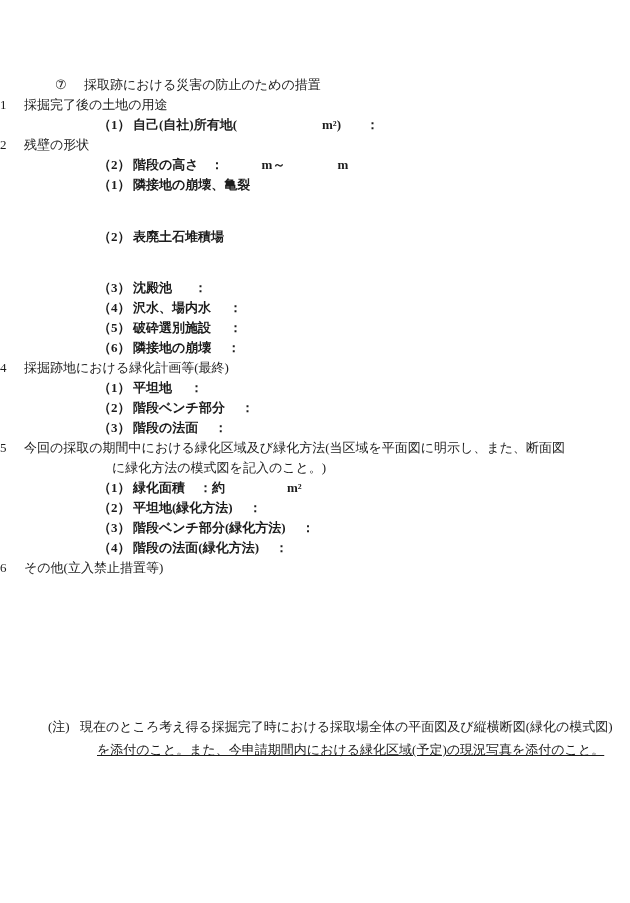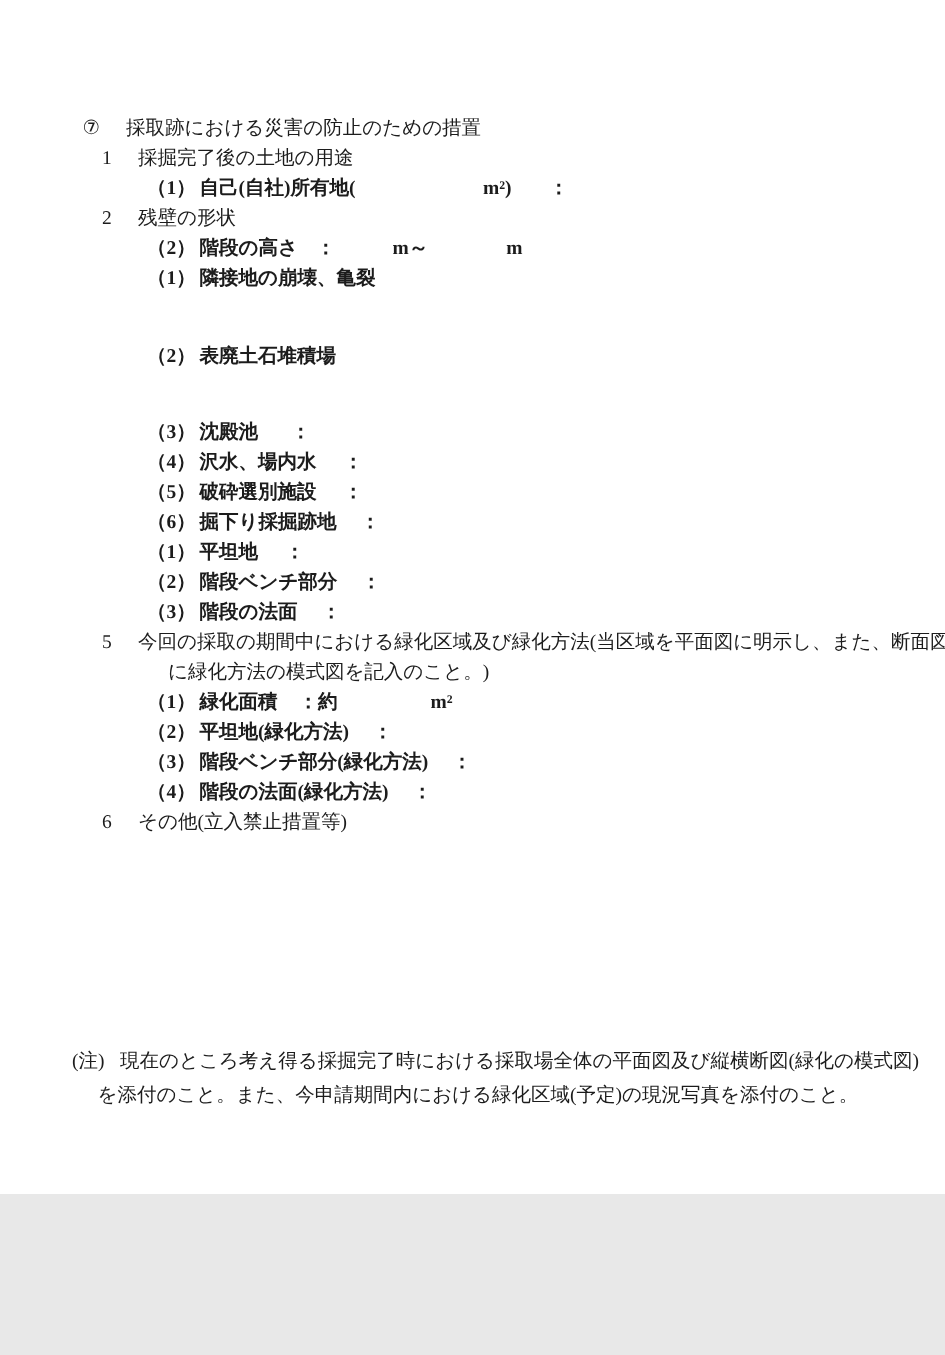--- a/index.html
+++ b/index.html
@@ -1,43 +1,43 @@
 <!DOCTYPE html>
 <html><head>
 <meta charset="utf-8">
 <style>
   html,body{margin:0;padding:0;background:#e8e8e8;}
   .page{
     position:relative;
-    width:630px;height:796px;
+    width:630px;height:903px;
     margin:0 auto;
     background:#ffffff;
     color:#1c1c1c;
     font-family:"Liberation Serif","DejaVu Serif",serif;
     font-size:13px;
     overflow:hidden;
     box-sizing:border-box;
     padding-top:75px;
   }
   .line{white-space:pre;height:20px;line-height:20px;}
   .title-line{padding-left:55px;}
   .title-line .bullet{display:inline-block;width:29px;}
-  .sec{padding-left:68px;}
+  .sec{}
   .sec .num{display:inline-block;width:24px;}
   .item{padding-left:98px;font-weight:bold;}
   .item .mk{display:inline-block;width:35px;}
   .cont{padding-left:112px;}
   .sp{display:inline-block;height:1px;}
   .gap-blank-a{height:32px;}
   .gap-blank-b{height:31px;}
   .gap-bottom{height:137px;}
   .note-line{white-space:pre;height:23px;line-height:23px;}
   .note-first{padding-left:48px;}
   .note-first .nlabel{display:inline-block;width:32px;}
-  .note-second{padding-left:65px;}
+  .note-second{padding-left:97px;text-decoration:underline;}
 </style>
 </head>
 <body>
 
 <div class="page">
 
   <div class="line title-line"><span class="bullet">⑦</span><span>採取跡における災害の防止のための措置</span></div>
 
   <div class="line sec"><span class="num">1</span><span>採掘完了後の土地の用途</span></div>
 
@@ -58,22 +58,23 @@
   <div class="line item"><span class="mk">（2）</span><span>表廃土石堆積場</span></div>
 
   <div class="gap-blank-b"></div>
 
   <div class="line item"><span class="mk">（3）</span><span>沈殿池</span><span class="sp" style="width:22px"></span><span>：</span></div>
 
   <div class="line item"><span class="mk">（4）</span><span>沢水、場内水</span><span class="sp" style="width:18px"></span><span>：</span></div>
 
   <div class="line item"><span class="mk">（5）</span><span>破砕選別施設</span><span class="sp" style="width:18px"></span><span>：</span></div>
 
-  <div class="line item"><span class="mk">（6）</span><span>掘下り採掘跡地</span><span class="sp" style="width:16px"></span><span>：</span></div>
+  <div class="line item"><span class="mk">（6）</span><span>隣接地の崩壊</span><span class="sp" style="width:16px"></span><span>：</span></div>
 
+  <div class="line sec"><span class="num">4</span><span>採掘跡地における緑化計画等(最終)</span></div>
 
   <div class="line item"><span class="mk">（1）</span><span>平坦地</span><span class="sp" style="width:18px"></span><span>：</span></div>
 
   <div class="line item"><span class="mk">（2）</span><span>階段ベンチ部分</span><span class="sp" style="width:16px"></span><span>：</span></div>
 
   <div class="line item"><span class="mk">（3）</span><span>階段の法面</span><span class="sp" style="width:16px"></span><span>：</span></div>
 
   <div class="line sec"><span class="num">5</span><span>今回の採取の期間中における緑化区域及び緑化方法(当区域を平面図に明示し、また、断面図</span></div>
 
   <div class="line cont"><span>に緑化方法の模式図を記入のこと。)</span></div>

